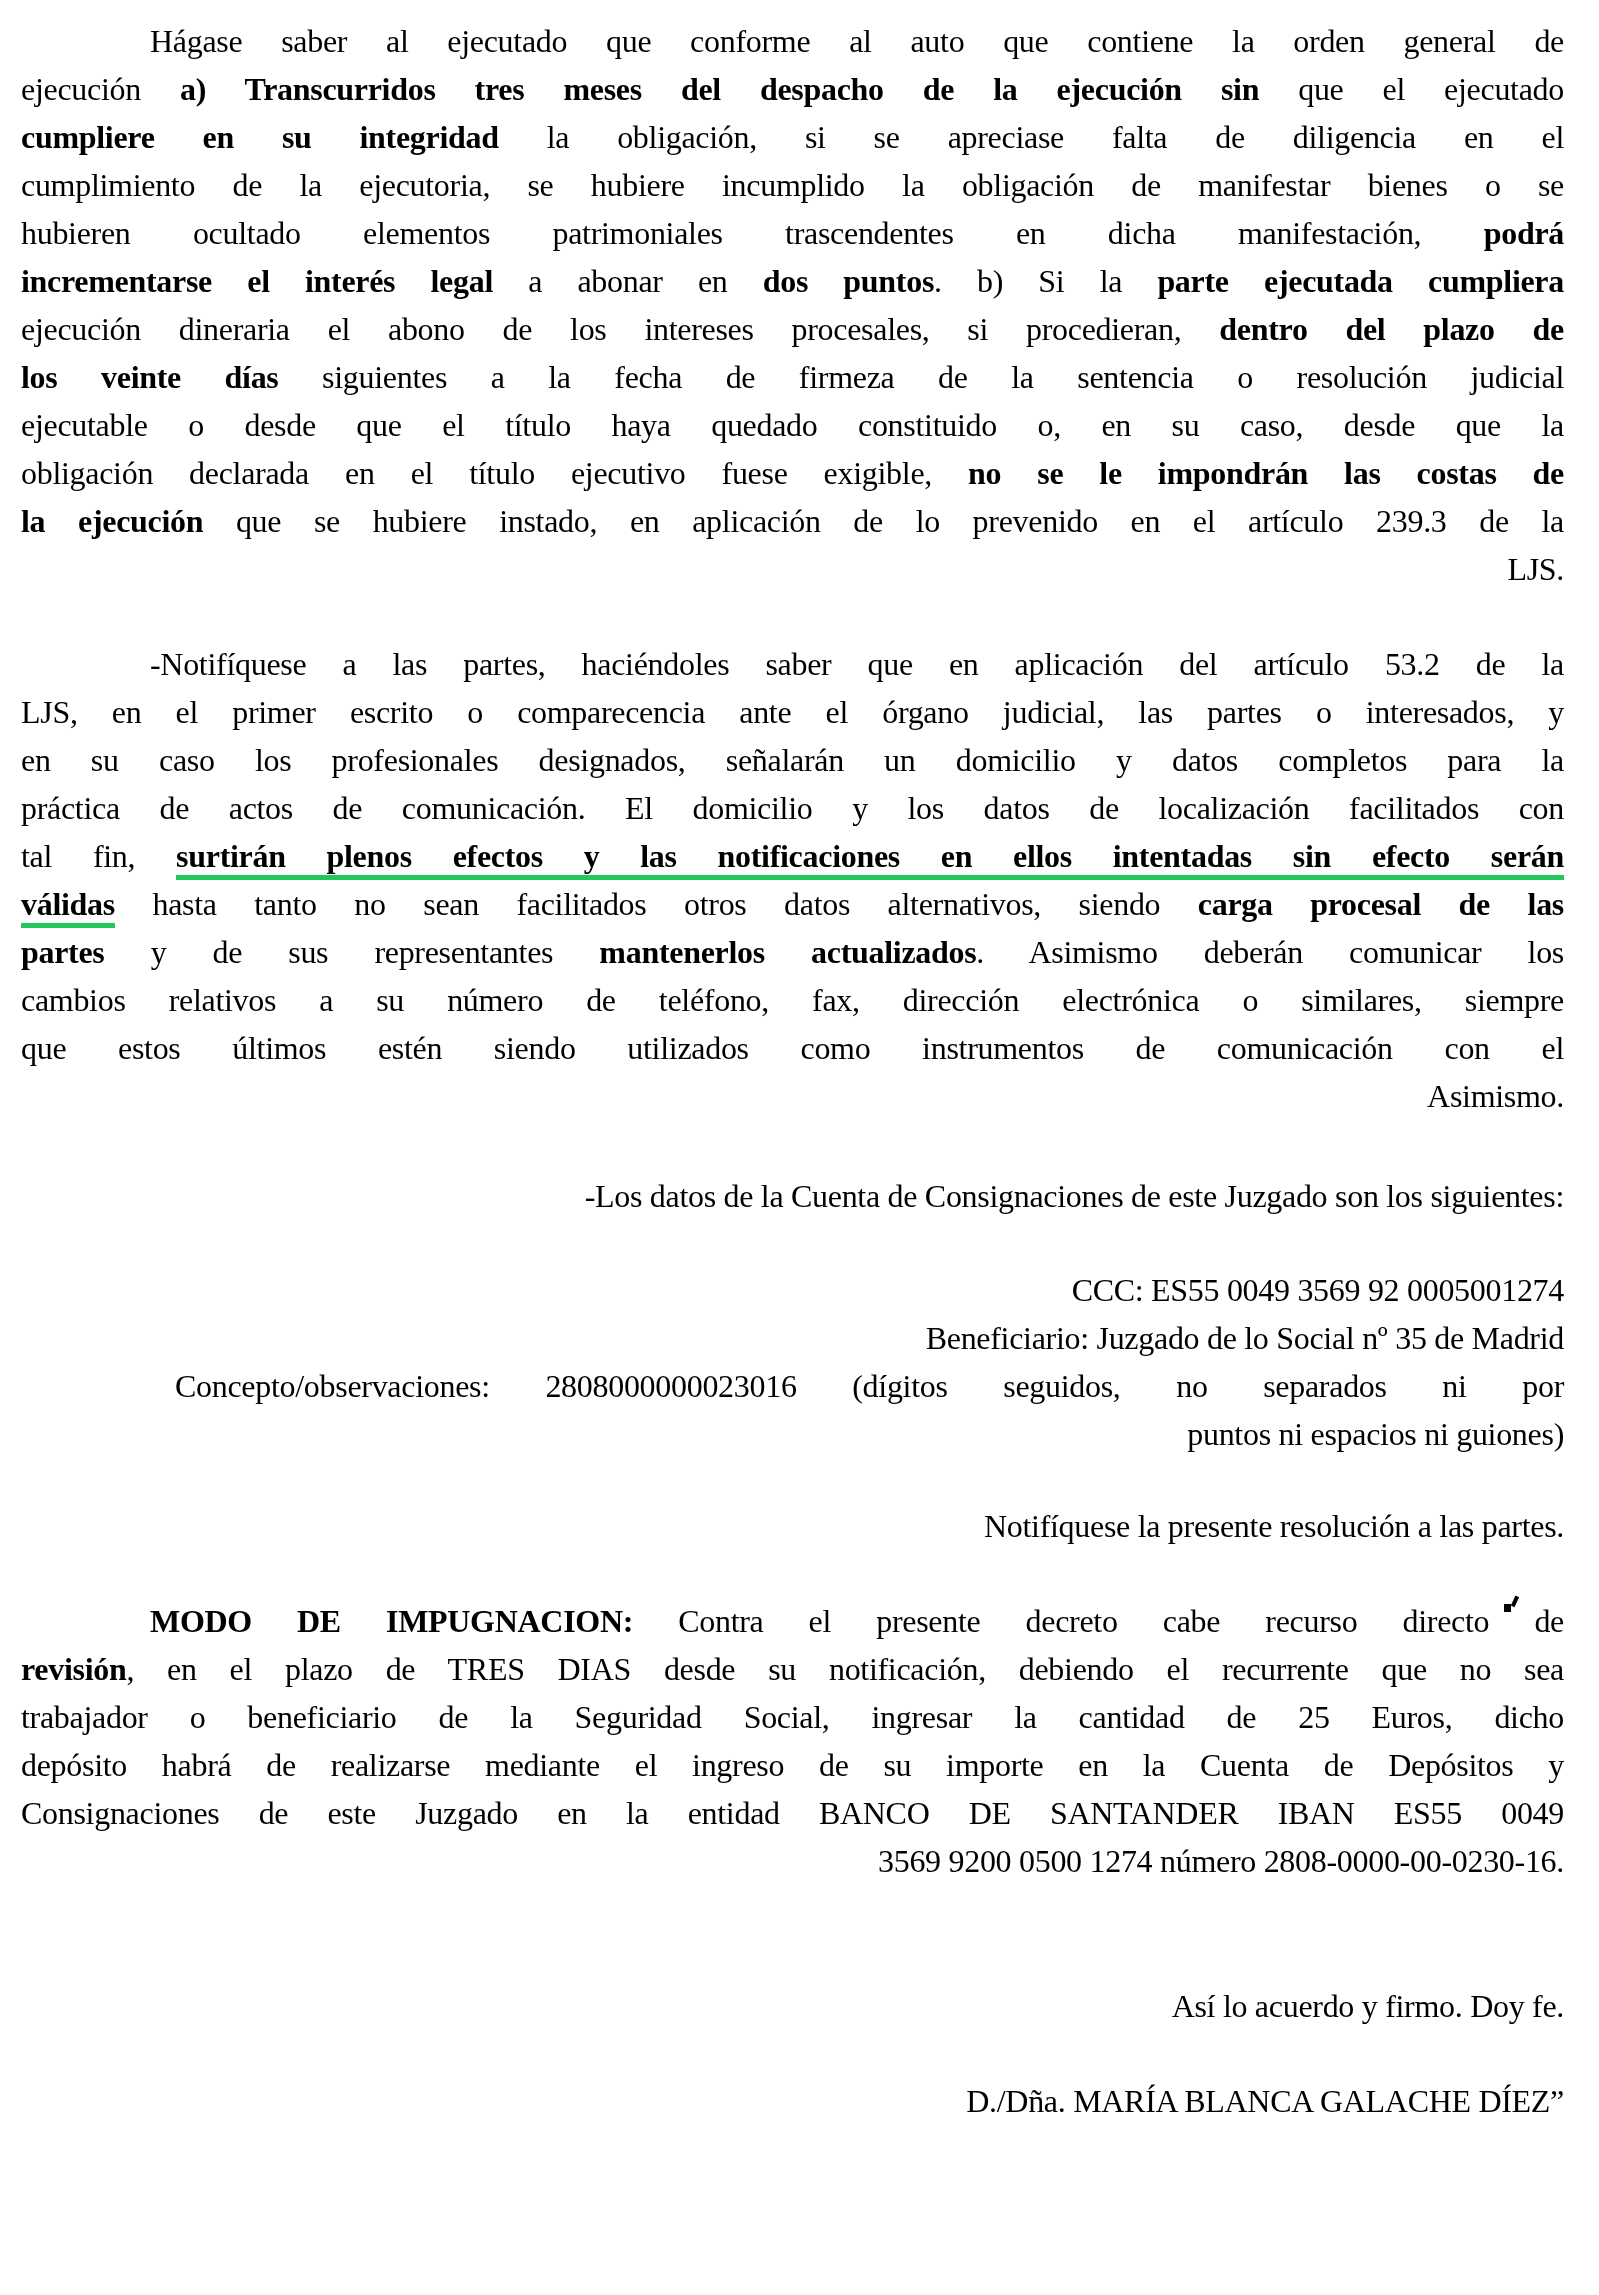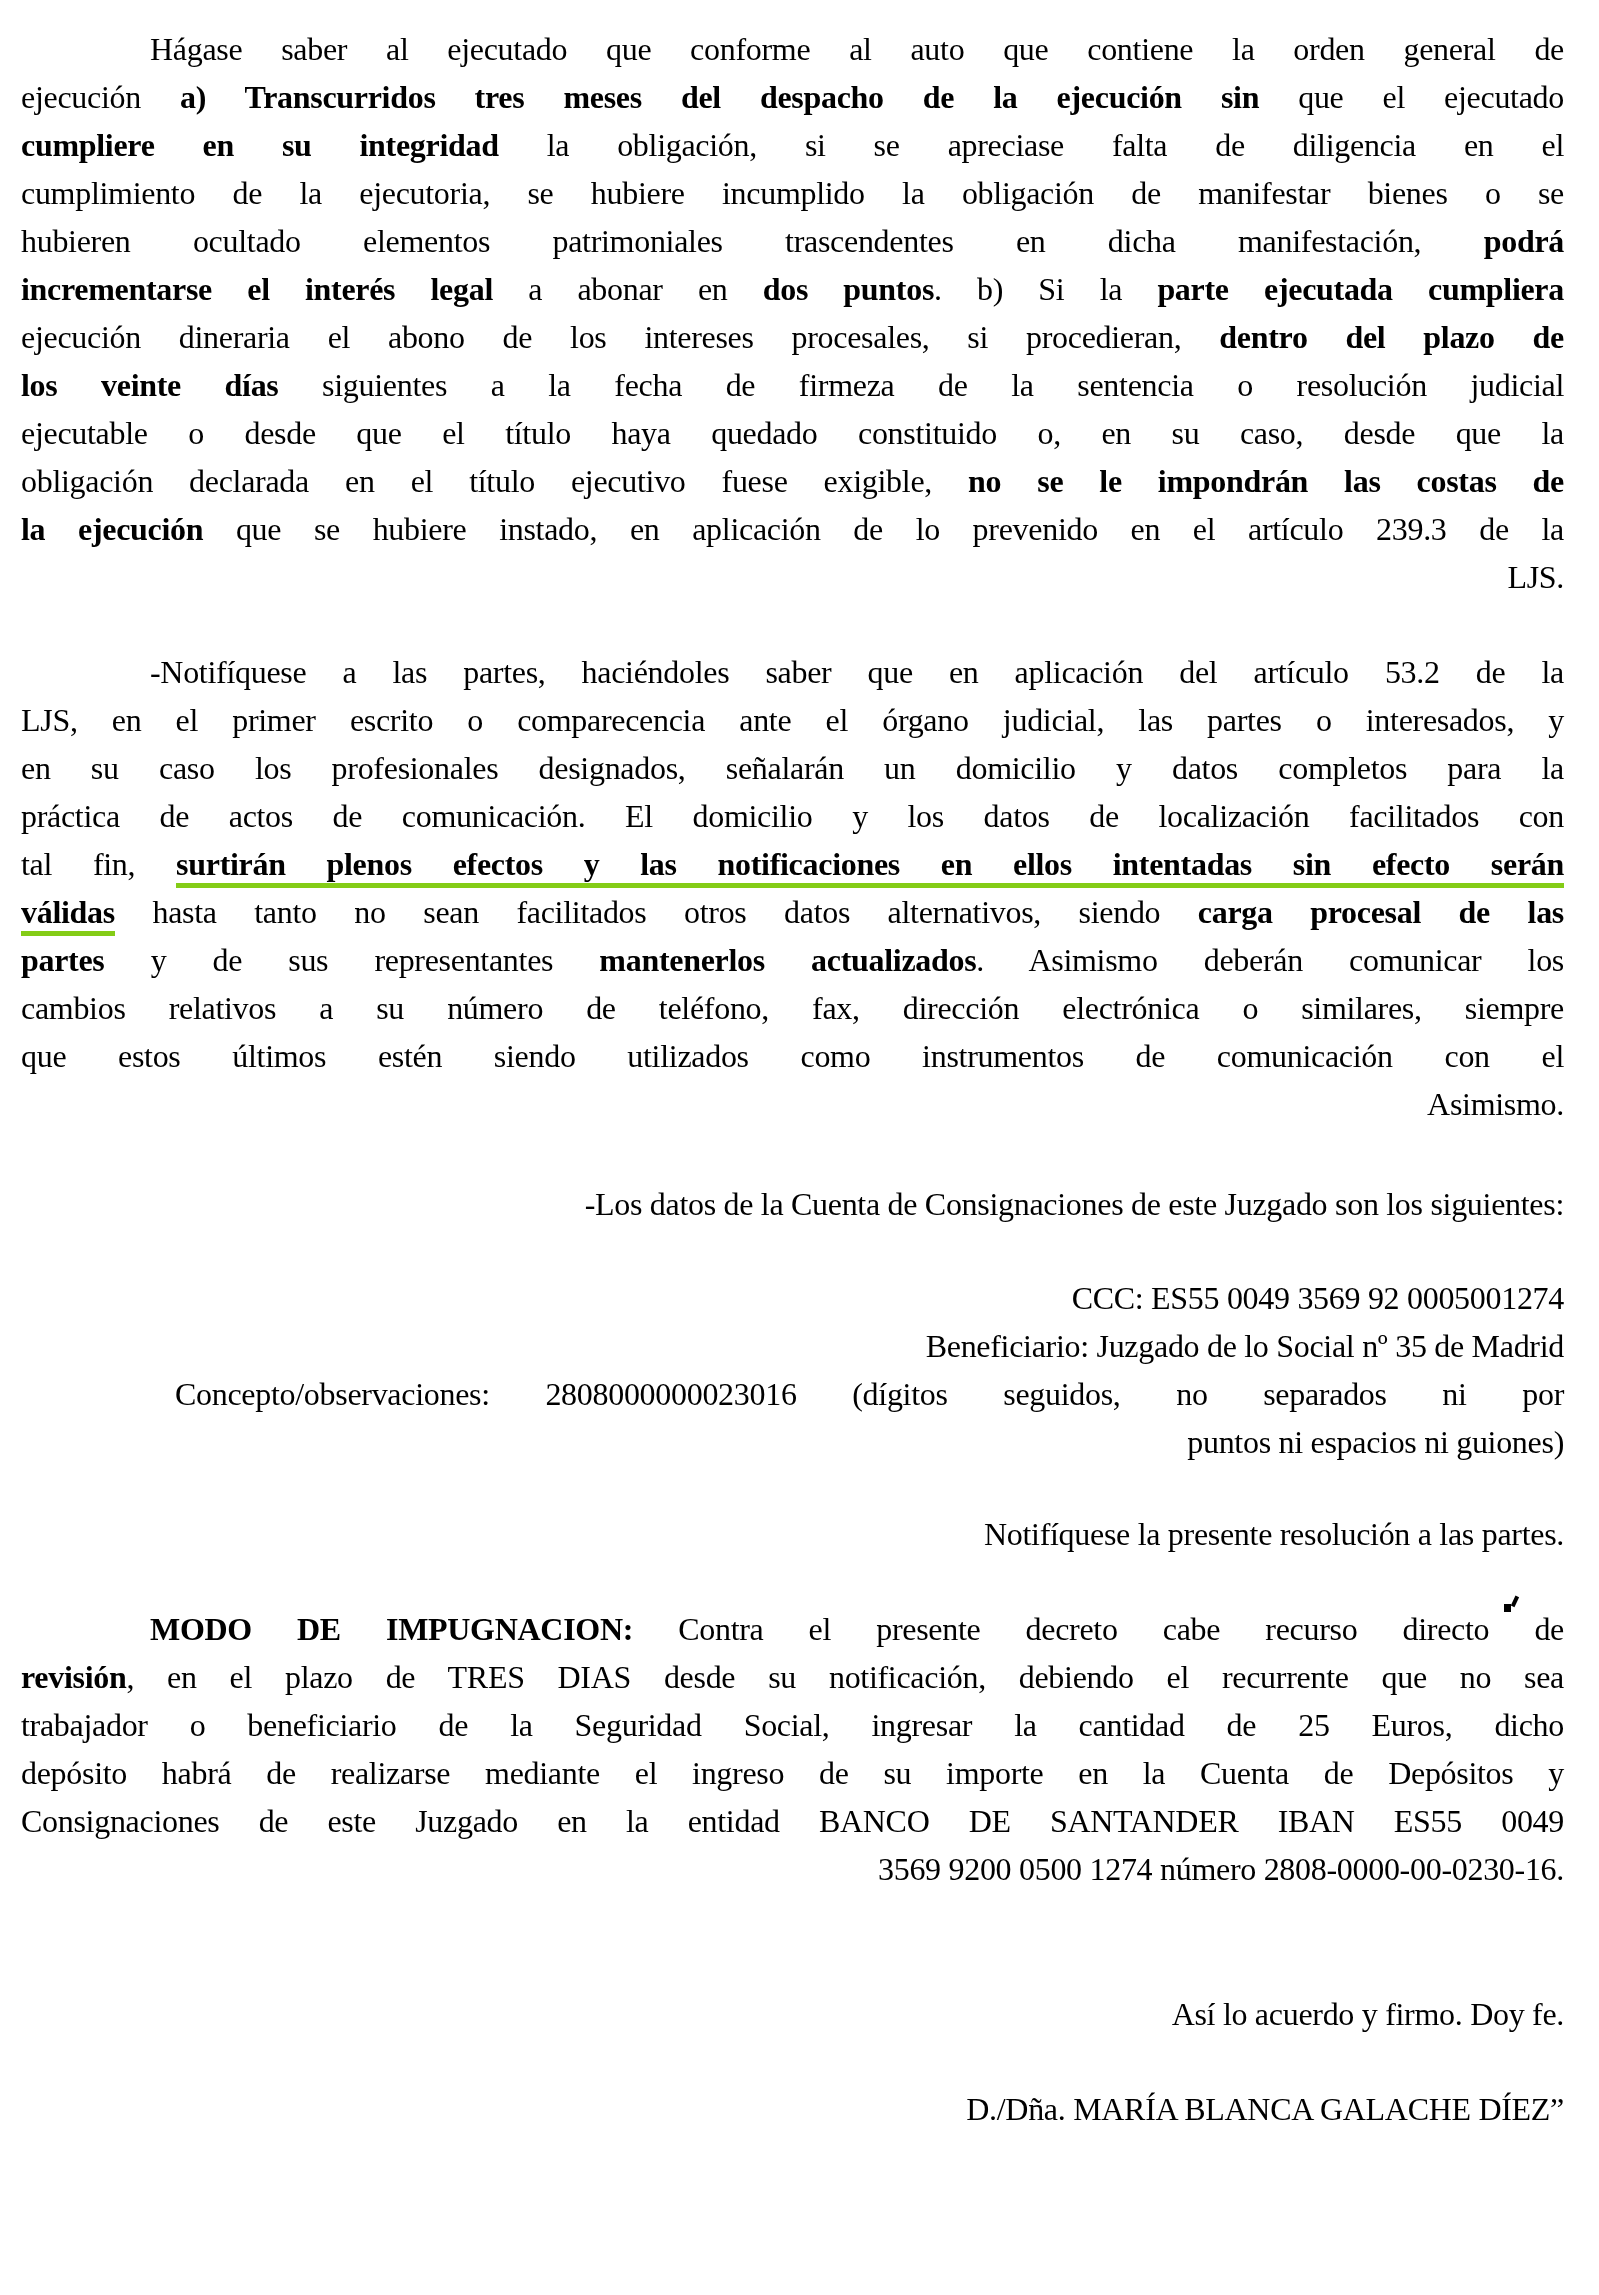--- a/index.html
+++ b/index.html
@@ -27,33 +27,33 @@
     white-space: normal;
     text-align: right;
   }
   .ln.just {
     text-align: justify;
     text-align-last: justify;
     text-justify: inter-word;
   }
   .b { font-weight: bold; }
   .u {
-    border-bottom: 5px solid #84cc16;
+    border-bottom: 5px solid #22c55e;
     padding-bottom: 1.7px;
   }
   .artifact {
     position: absolute;
     background: #000;
   }
 </style>
 </head>
 <body>
 
 <div class="page">
-    <div class="paragraph" style="margin-top: 8px;">
+    <div class="paragraph" style="margin-top: 0px;">
       <div class="ln just" style="text-indent: 129px;"><span class="">Hágase saber al ejecutado que conforme al auto que contiene la orden general de</span></div>
       <div class="ln just"><span class="">ejecución </span><span class="b">a) Transcurridos tres meses del despacho de la ejecución sin</span><span class=""> que el ejecutado</span></div>
       <div class="ln just"><span class="b">cumpliere en su integridad</span><span class=""> la obligación, si se apreciase falta de diligencia en el</span></div>
       <div class="ln just"><span class="">cumplimiento de la ejecutoria, se hubiere incumplido la obligación de manifestar bienes o se</span></div>
       <div class="ln just"><span class="">hubieren ocultado elementos patrimoniales trascendentes en dicha manifestación, </span><span class="b">podrá</span></div>
       <div class="ln just"><span class="b">incrementarse el interés legal</span><span class=""> a abonar en </span><span class="b">dos puntos</span><span class="">. b) Si la </span><span class="b">parte ejecutada cumpliera</span></div>
       <div class="ln just"><span class="">ejecución dineraria el abono de los intereses procesales, si procedieran, </span><span class="b">dentro del plazo de</span></div>
       <div class="ln just"><span class="b">los veinte días</span><span class=""> siguientes a la fecha de firmeza de la sentencia o resolución judicial</span></div>
       <div class="ln just"><span class="">ejecutable o desde que el título haya quedado constituido o, en su caso, desde que la</span></div>
       <div class="ln just"><span class="">obligación declarada en el título ejecutivo fuese exigible, </span><span class="b">no se le impondrán las costas de</span></div>

